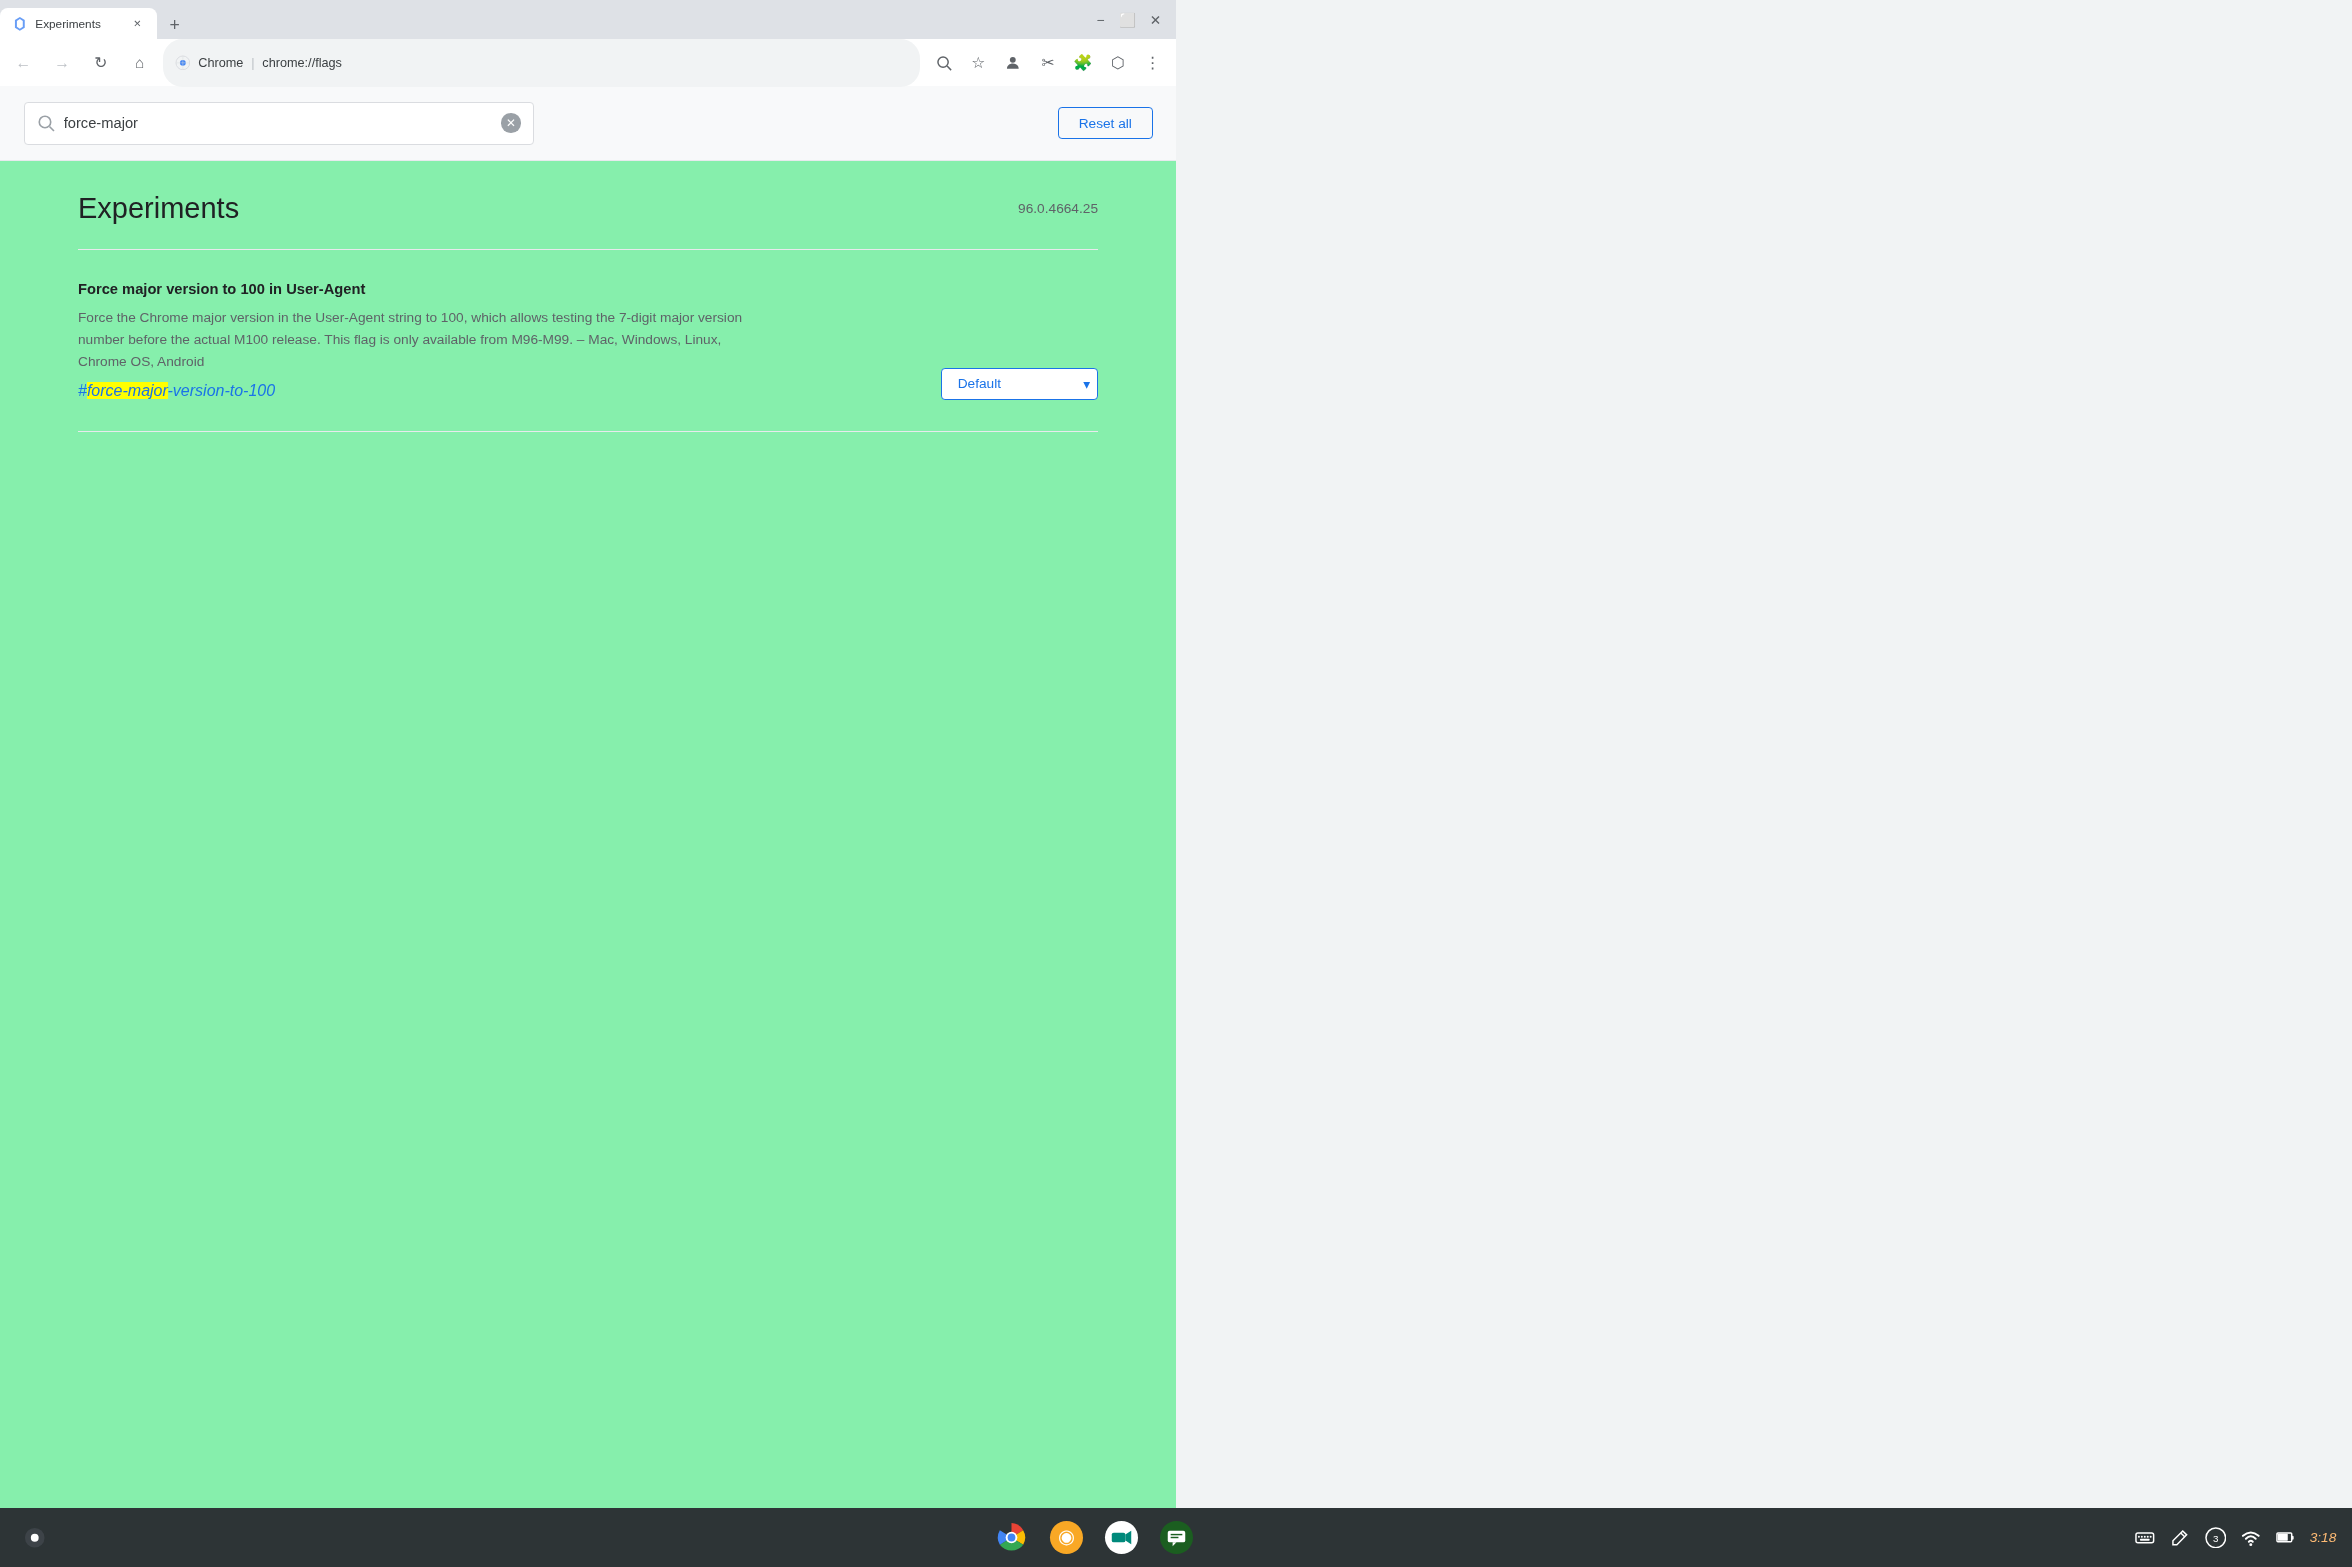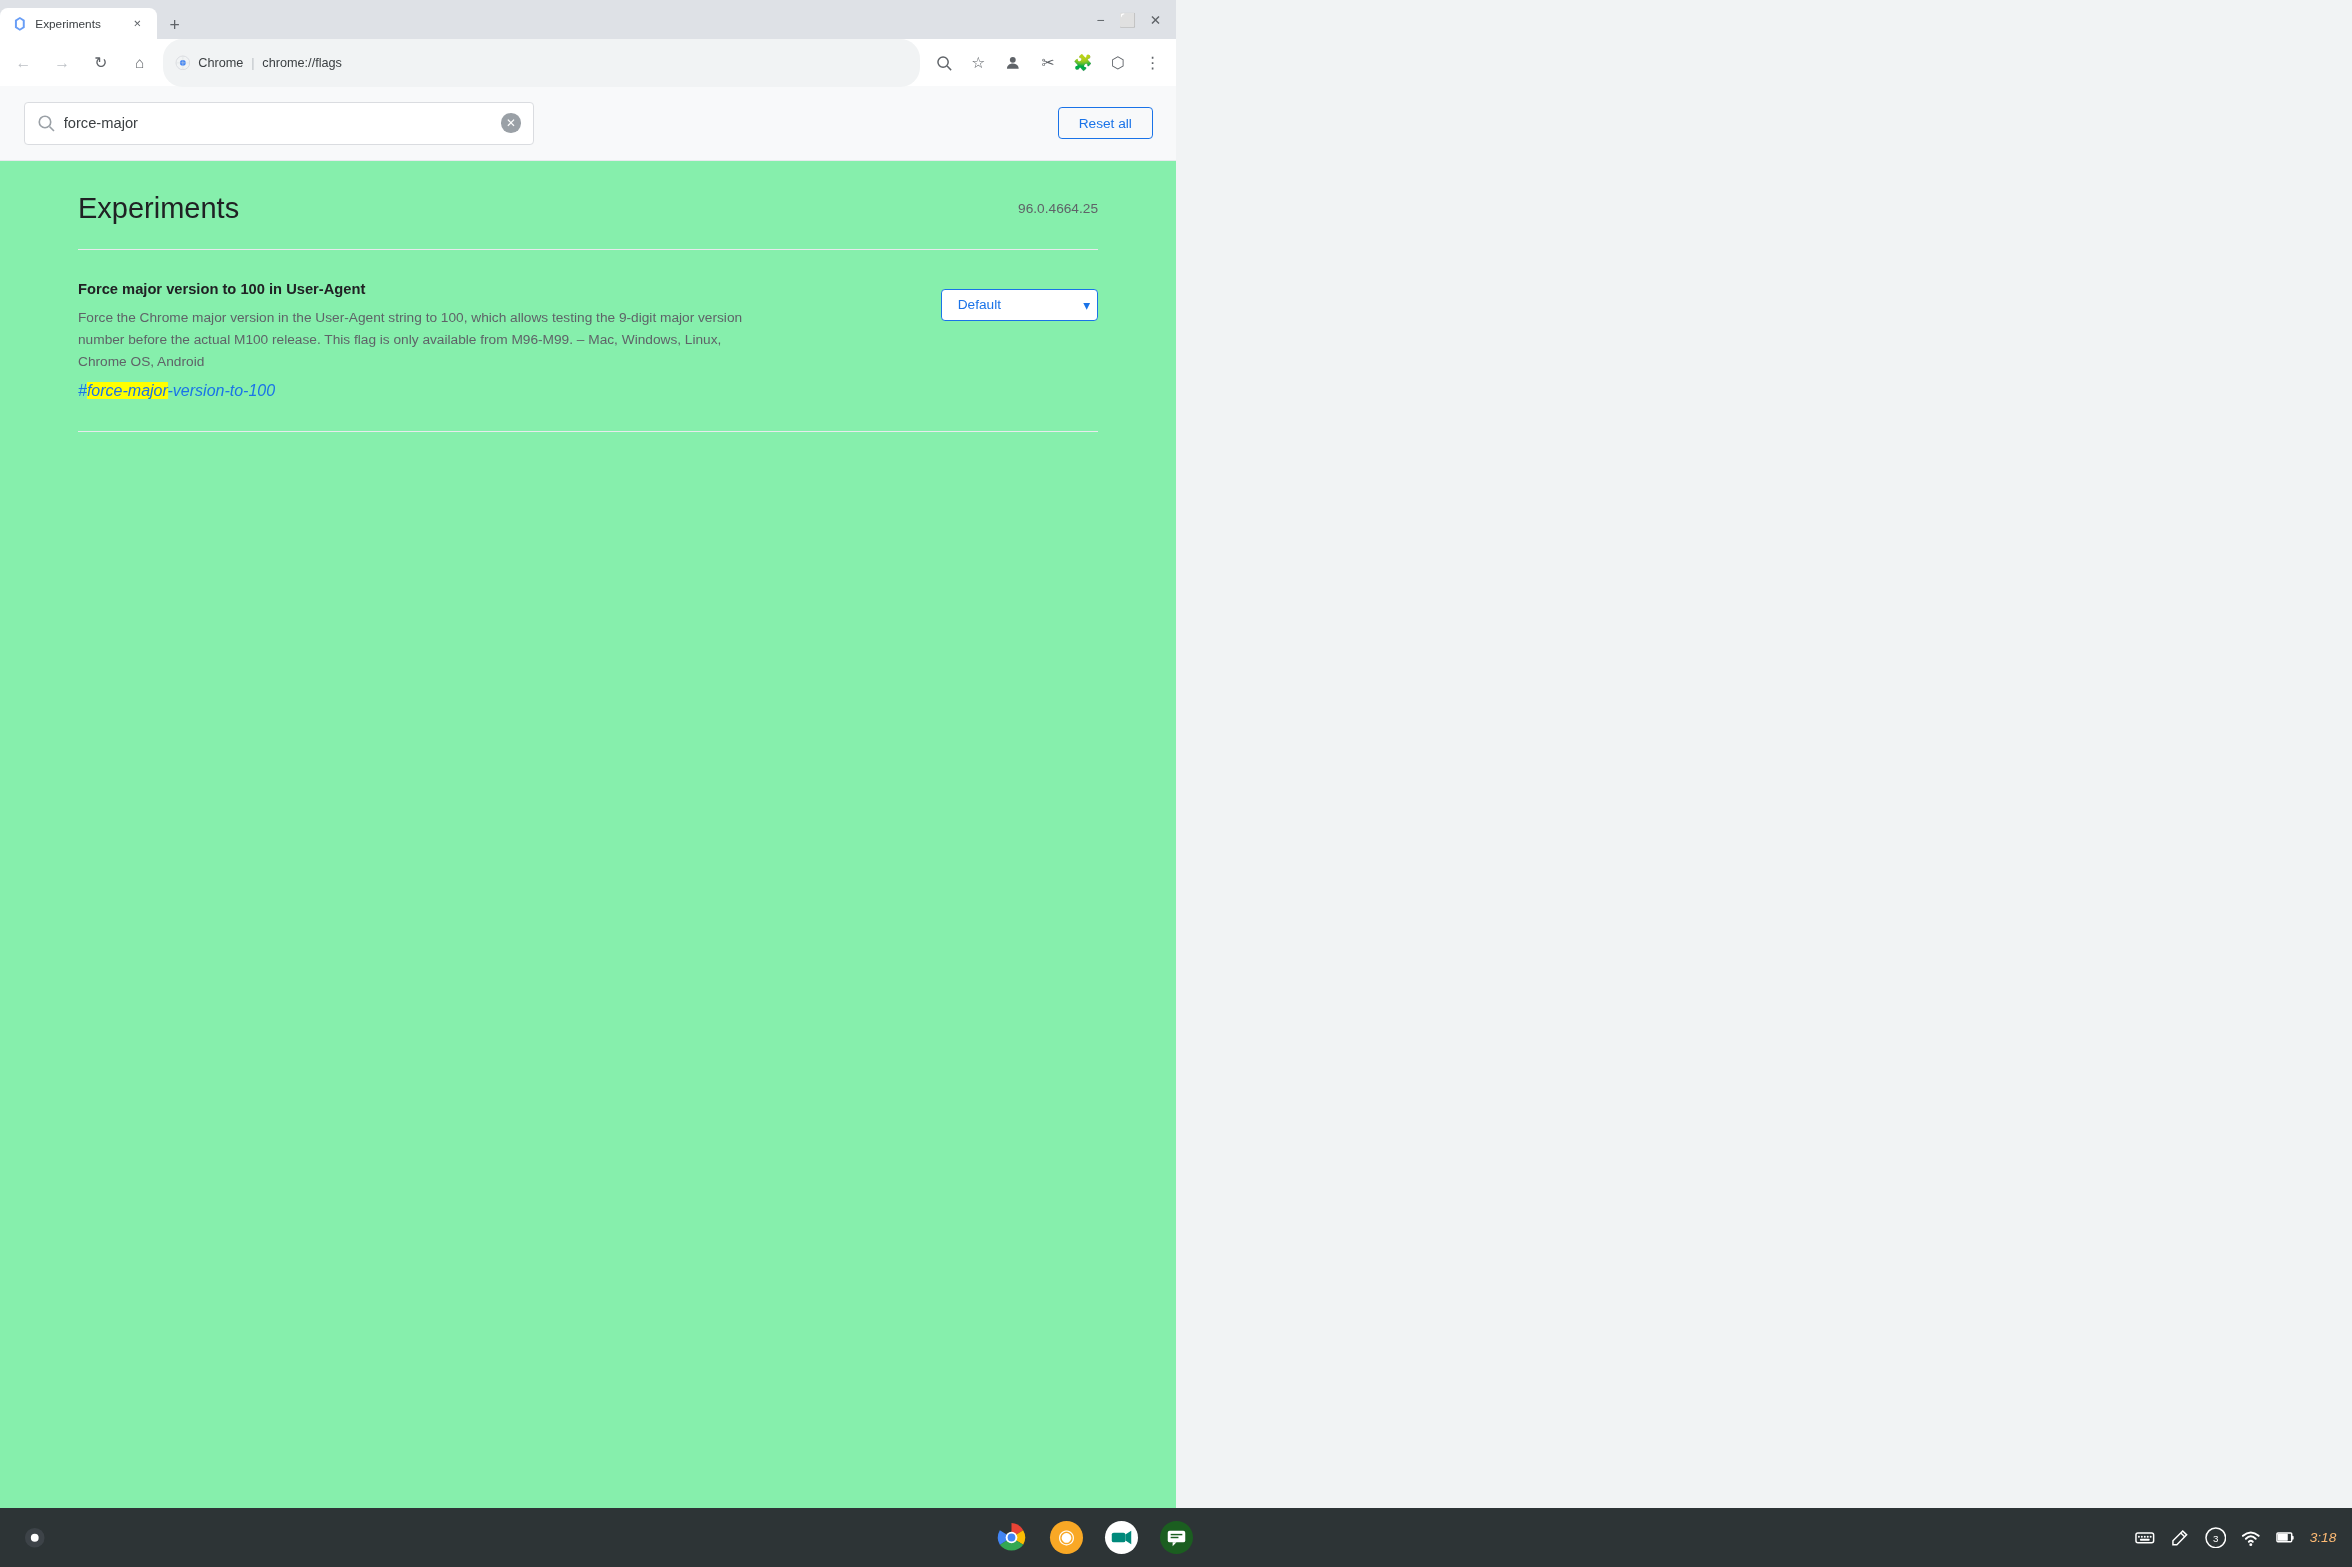--- a/index.html
+++ b/index.html
@@ -259,21 +259,21 @@
       right: 0;
       height: 2.9px;
       background: #1a73e8;
     }
 
     
     .flag-item {
       padding: 31px 0;
       border-bottom: 1px solid #e8eaed;
       display: flex;
-      align-items: flex-start;
+      align-items: flex-end;
       gap: 23.5px;
     }
     .flag-info { flex: 1; }
     .flag-title {
       font-size: 14.7px;
       font-weight: 600;
       color: #202124;
       margin-bottom: 9.8px;
     }
     .flag-description {
@@ -470,21 +470,21 @@
       <h1 class="page-title">Experiments</h1>
       <span class="version-text">96.0.4664.25</span>
     </div>
 
     <div class="tabs-row">
     </div>
 
     <div class="flag-item">
       <div class="flag-info">
         <div class="flag-title">Force major version to 100 in User-Agent</div>
-        <div class="flag-description">Force the Chrome major version in the User-Agent string to 100, which allows testing the 9-digit major version number before the actual M100 release. This flag is only available from M96-M99. – Mac, Windows, Linux, Chrome OS, Android</div>
+        <div class="flag-description">Force the Chrome major version in the User-Agent string to 100, which allows testing the 7-digit major version number before the actual M100 release. This flag is only available from M96-M99. – Mac, Windows, Linux, Chrome OS, Android</div>
         <a href="#" class="flag-link">
           <span>#</span><span class="flag-link-highlight">force-major</span><span>-version-to-100</span>
         </a>
       </div>
       <div class="flag-select-wrapper">
         <div class="flag-select-container">
           <select class="flag-select">
             <option value="Default">Default</option>
             <option value="Enabled">Enabled</option>
             <option value="Disabled">Disabled</option>

